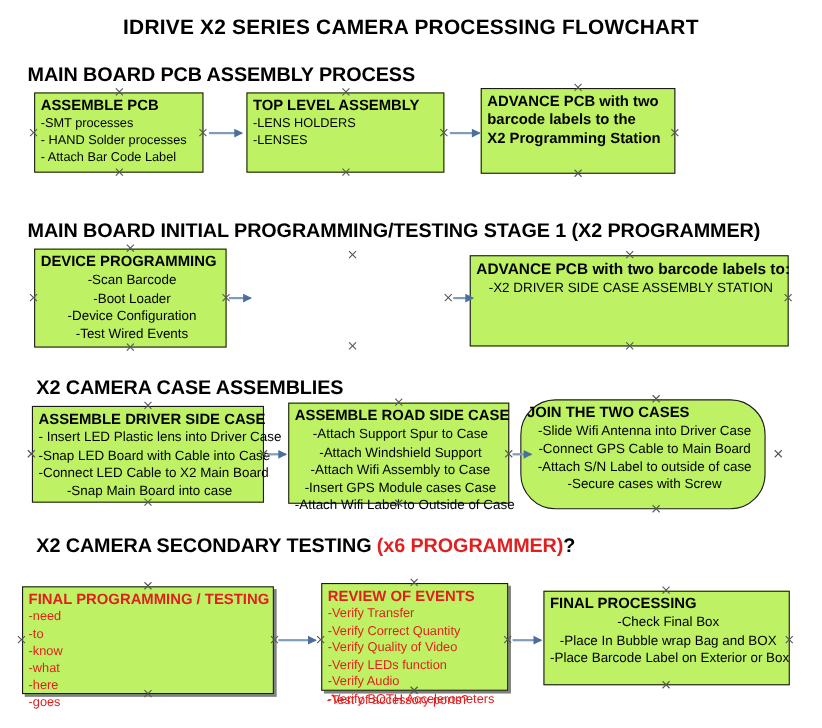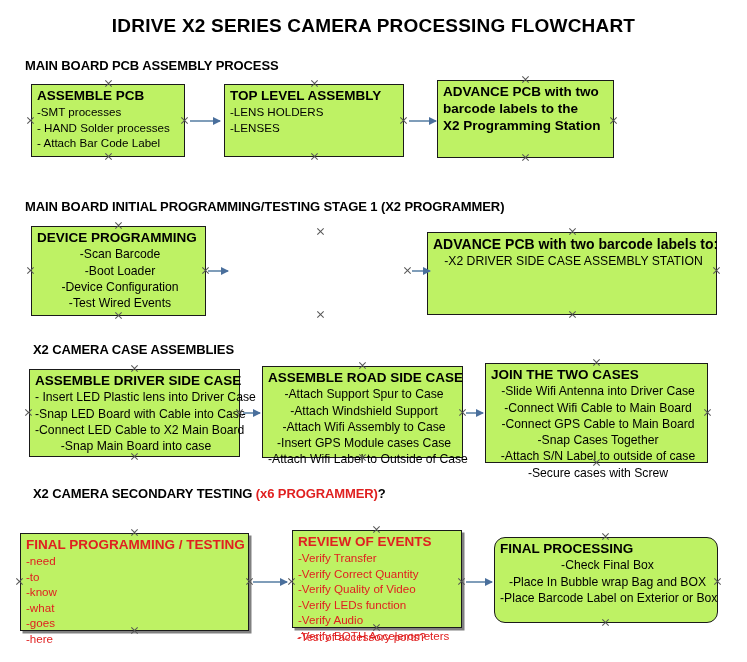--- a/index.html
+++ b/index.html
@@ -22,21 +22,21 @@
     width: 747px;
     text-align: center;
     font-size: 19px;
     font-weight: bold;
     letter-spacing: 0.2px;
     color: #000000;
     white-space: nowrap;
   }
   .section-head {
     position: absolute;
-    font-size: 13px;
+    font-size: 18px;
     font-weight: bold;
     color: #000000;
     white-space: nowrap;
     letter-spacing: -0.1px;
   }
   .section-head .accent {
     color: #e02020;
   }
   .box {
     position: absolute;
@@ -258,48 +258,46 @@
     </div>
   </div>
   <div class="handle" style="left:358px; top:361px;"></div>
   <div class="handle" style="left:358px; top:453px;"></div>
   <div class="handle" style="left:458px; top:408px;"></div>
 
   <div class="conn" style="left:466px; top:412px; width:17px;">
       <span class="head"></span>
     </div>
 
-  <div class="box" style="left:485px; top:363px; width:223px; height:100px;">
+  <div class="box" style="left:473px; top:363px; width:223px; height:100px;border-radius:32px;">
     <div class="box-inner">
       <div class="b-title">JOIN THE TWO CASES</div>
       <div class="b-line mid">-Slide Wifi Antenna into Driver Case</div>
-      <div class="b-line mid">-Connect Wifi Cable to Main Board</div>
       <div class="b-line mid">-Connect GPS Cable to Main Board</div>
-      <div class="b-line mid">-Snap Cases Together</div>
       <div class="b-line mid">-Attach S/N Label to outside of case</div>
       <div class="b-line mid">-Secure cases with Screw</div>
     </div>
   </div>
   <div class="handle" style="left:592px; top:358px;"></div>
   <div class="handle" style="left:592px; top:458px;"></div>
   <div class="handle" style="left:703px; top:408px;"></div>
 
   <div class="section-head" style="left:33px; top:486px;">
     <span>X2 CAMERA SECONDARY TESTING </span><span class="accent">(x6 PROGRAMMER)</span><span>?</span>
   </div>
 
   <div class="box shadowed" style="left:20px; top:533px; width:229px; height:98px;">
     <div class="box-inner">
       <div class="b-title red">FINAL PROGRAMMING / TESTING</div>
       <div class="b-line red">-need</div>
       <div class="b-line red">-to</div>
       <div class="b-line red">-know</div>
       <div class="b-line red">-what</div>
+      <div class="b-line red">-here</div>
       <div class="b-line red">-goes</div>
-      <div class="b-line red">-here</div>
     </div>
   </div>
   <div class="handle" style="left:130px; top:528px;"></div>
   <div class="handle" style="left:130px; top:626px;"></div>
   <div class="handle" style="left:15px; top:577px;"></div>
   <div class="handle" style="left:245px; top:577px;"></div>
 
   <div class="conn" style="left:253px; top:581px; width:34px;">
       <span class="head"></span>
     </div>
@@ -318,21 +316,21 @@
   <div class="overflow-line" style="left:297px; top:630px;">-Test of accessory ports?</div>
   <div class="handle" style="left:372px; top:525px;"></div>
   <div class="handle" style="left:372px; top:623px;"></div>
   <div class="handle" style="left:287px; top:577px;"></div>
   <div class="handle" style="left:457px; top:577px;"></div>
 
   <div class="conn" style="left:466px; top:581px; width:26px;">
       <span class="head"></span>
     </div>
 
-  <div class="box" style="left:494px; top:537px; width:224px; height:86px;border-radius:11px;">
+  <div class="box" style="left:494px; top:537px; width:224px; height:86px;">
     <div class="box-inner">
       <div class="b-title">FINAL PROCESSING</div>
       <div class="b-line mid"> -Check Final Box</div>
       <div class="b-line mid">-Place In Bubble wrap Bag and BOX</div>
       <div class="b-line mid">-Place Barcode Label on Exterior or Box</div>
     </div>
   </div>
   <div class="handle" style="left:601px; top:532px;"></div>
   <div class="handle" style="left:601px; top:618px;"></div>
   <div class="handle" style="left:713px; top:577px;"></div>

